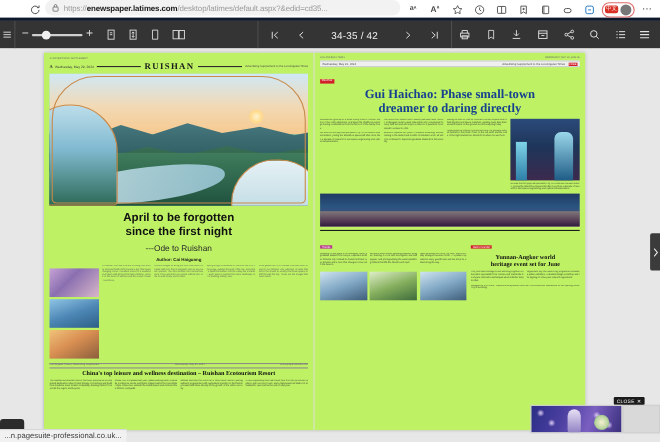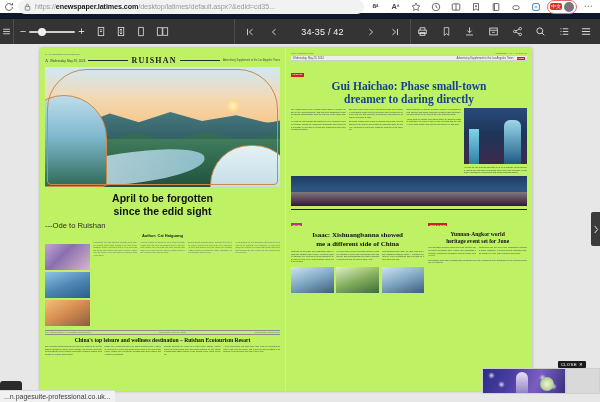--- a/index.html
+++ b/index.html
@@ -7,22 +7,23 @@
     width: 600px; height: 402px;
     overflow: hidden;
     font-family: "Liberation Sans", sans-serif;
     background: #e8e8e8;
   }
   #app { position: relative; width: 600px; height: 402px; }
 
   
   .browser-bar {
     position: absolute; top: 0; left: 0; width: 600px; height: 19px;
-    background: #ffffff; display: flex; align-items: center;
-    border-bottom: 6px solid #0f172a;
+    background: #ffffff; display: flex; align-items: flex-start;
+    border-bottom: 3px solid #0f172a;
+    padding-left: 23px;
   }
   .chrome-icon {
     width: 17px; height: 17px; flex: 0 0 auto;
     display: flex; align-items: center; justify-content: center;
     color: #4a4a4a; font-size: 10px; line-height: 1;
   }
   .chrome-icon svg { display: block; }
   .urlbox {
     flex: 1 1 auto; height: 14px; margin: 0 3px 0 1px;
     background: #f2f2f2; border-radius: 7px;
@@ -180,21 +181,21 @@
     border: 1.2px solid #c98a4a; border-radius: 40px 40px 0 0;
     background: linear-gradient(180deg,#e5f1f5 0%, #bcd9e2 100%);
   }
 
   .lp-headline {
     font-family: "Liberation Sans", sans-serif; font-weight: 700;
     font-size: 10.5px; line-height: 13px; color: #111;
     text-align: center; margin-top: 5px;
   }
   .lp-subhead {
-    font-size: 7.6px; color: #2b2b2b; margin-top: 3px;
+    font-size: 7.6px; color: #2b2b2b; text-align: center; margin-top: 3px;
     font-family: "Liberation Sans", sans-serif;
   }
   .lp-author {
     font-size: 4px; font-weight: 700; color: #1a1a1a;
     text-align: center; margin-top: 3px;
   }
   .lp-body-cols {
     display: flex; gap: 3px; margin-top: 3px;
   }
   .lp-col { flex: 1 1 0; }
@@ -599,21 +600,21 @@
             <div class="ridge2"></div>
           <div class="valley"></div>
             <div class="river"></div>
           <div class="frame-arch2"></div>
           <div class="frame-arch3"></div>
           <div class="frame-arch"></div>
         </div>
 
         <div class="lp-headline">
           <div>April to be forgotten</div>
-          <div>since the edid sight</div>
+          <div>since the first night</div>
         </div>
         <div class="lp-subhead">---Ode to Ruishan</div>
         <div class="lp-author">Author: Cai Haiguang</div>
 
         <div class="lp-body-cols">
           <div class="lp-col">
             <div class="thumb-strip">
               <div class="thumb t1"></div>
               <div class="thumb t2"></div>
               <div class="thumb t3"></div>
@@ -682,24 +683,20 @@
           </div>
         </div>
 
         <div class="rp-photo-wide"></div>
 
         <div class="rp-section-rule"></div>
 
         <div class="rp-lower">
           <div class="rp-lower-main">
             <div class="kicker-travel">TRAVEL</div>
-            <div class="rp-sub-headline">
-              <div>Isaac: Xishuangbanna showed</div>
-              <div>me a different side of China</div>
-            </div>
             <div class="rp-two">
               <div class="rp-col micro dark">Stepping off the plane from Shanghai, Isaac, a graduate student from Kenya, expected another Chinese city. Instead he found rainforest, Dai temples and a river that changes colour with the season.</div>
               <div class="rp-col micro dark">He spent three weeks travelling between villages, learning to cook with lemongrass and wild pepper, and photographing the water-splashing festival that fills the streets each April.</div>
               <div class="rp-col micro dark">What surprised him most, he says, was how easily strangers became hosts — a pattern repeated in every guesthouse and tea shop he visited along the way.</div>
             </div>
             <div class="rp-two" style="margin-top:2px">
               <div class="rp-col">
                   <div class="rp-photo-sm"></div>
                 </div>
               <div class="rp-col">

